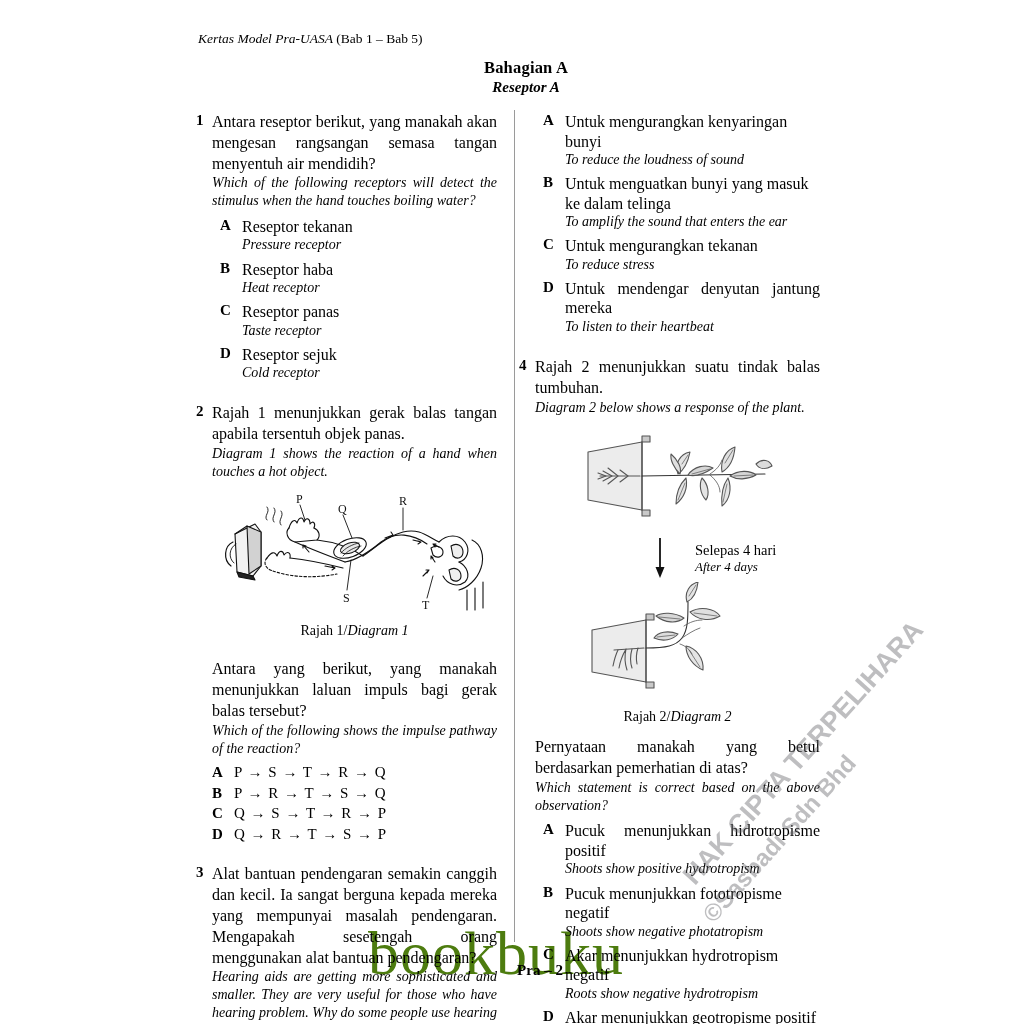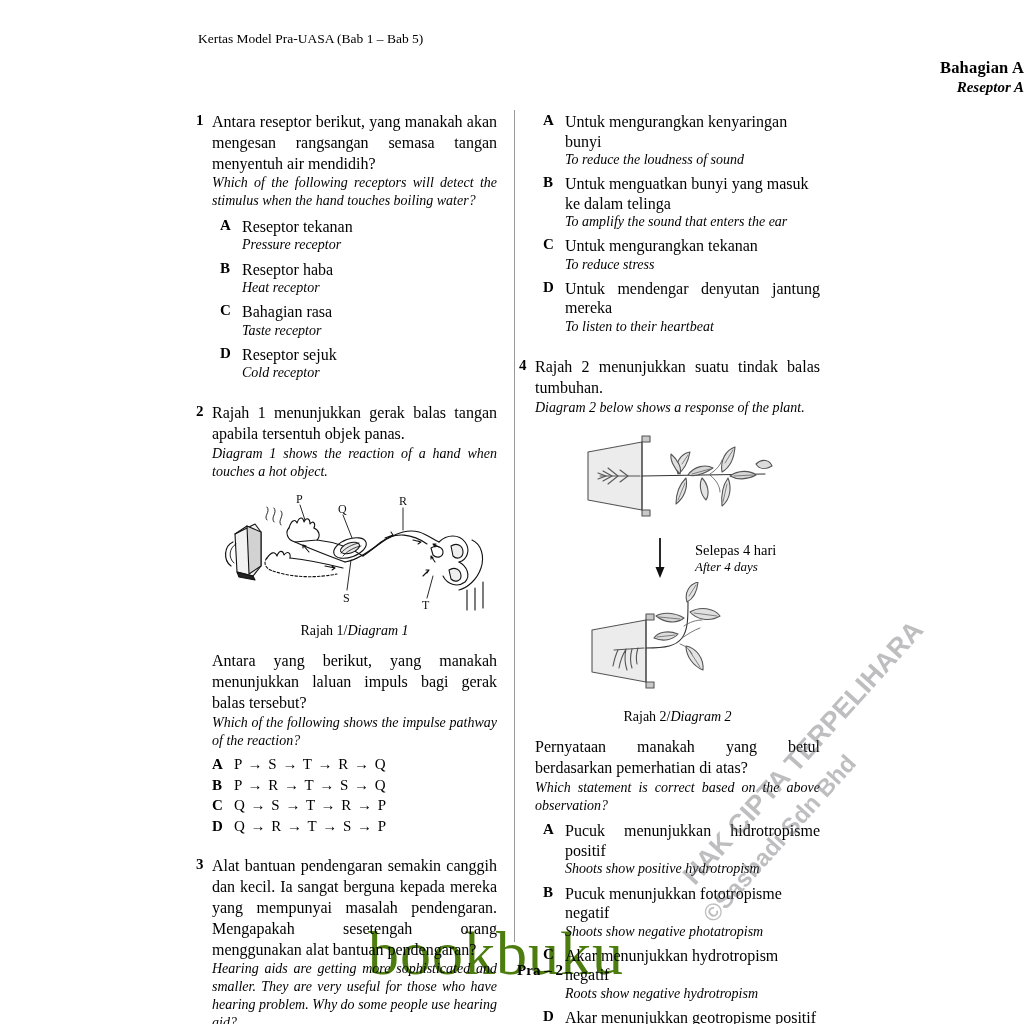--- a/index.html
+++ b/index.html
@@ -55,28 +55,28 @@
   }
 
   
   .running-head {
     position: absolute;
     left: 198px;
     top: 31px;
     font-size: 13.5px;
     white-space: nowrap;
   }
-  .running-head .it { }
+  .running-head .it { font-style: italic; }
 
   .section-head {
     position: absolute;
     left: 0;
     top: 58px;
     width: 1024px;
-    text-align: right;
+    text-align: center;
     z-index: 2;
   }
   .section-head .ln1 {
     font-size: 16.5px;
     font-weight: bold;
     letter-spacing: .2px;
     padding-left: 28px;
   }
   .section-head .ln2 {
     font-size: 15px;
@@ -232,21 +232,21 @@
             <div class="ms nojust">Reseptor tekanan</div>
             <div class="en nojust">Pressure receptor</div>
           </div>
           <div class="opt">
             <span class="opt-letter">B</span>
             <div class="ms nojust">Reseptor haba</div>
             <div class="en nojust">Heat receptor</div>
           </div>
           <div class="opt">
             <span class="opt-letter">C</span>
-            <div class="ms nojust">Bahagian rasa</div>
+            <div class="ms nojust">Reseptor panas</div>
             <div class="en nojust">Taste receptor</div>
           </div>
           <div class="opt">
             <span class="opt-letter">D</span>
             <div class="ms nojust">Reseptor sejuk</div>
             <div class="en nojust">Cold receptor</div>
           </div>
         </div>
       </div>
     </div>
@@ -322,21 +322,21 @@
               <text x="182" y="15">R</text>
               <text x="126" y="112">S</text>
               <text x="205" y="119">T</text>
             </g>
           </svg>
         </div>
         <div class="fig-cap">
           <span>Rajah 1/</span><span class="it">Diagram 1</span>
         </div>
 
-        <div class="ms" style="margin-top:12px;">Antara yang berikut, yang manakah menunjukkan laluan impuls bagi gerak balas tersebut?</div>
+        <div class="ms" style="margin-top:20px;">Antara yang berikut, yang manakah menunjukkan laluan impuls bagi gerak balas tersebut?</div>
         <div class="en">Which of the following shows the impulse pathway of the reaction?</div>
 
         <div class="opts-path">
           <div class="opt-path">
             <span class="opt-letter">A</span>
             <span class="seq">P → S → T → R → Q</span>
           </div>
           <div class="opt-path">
             <span class="opt-letter">B</span>
             <span class="seq">P → R → T → S → Q</span>

